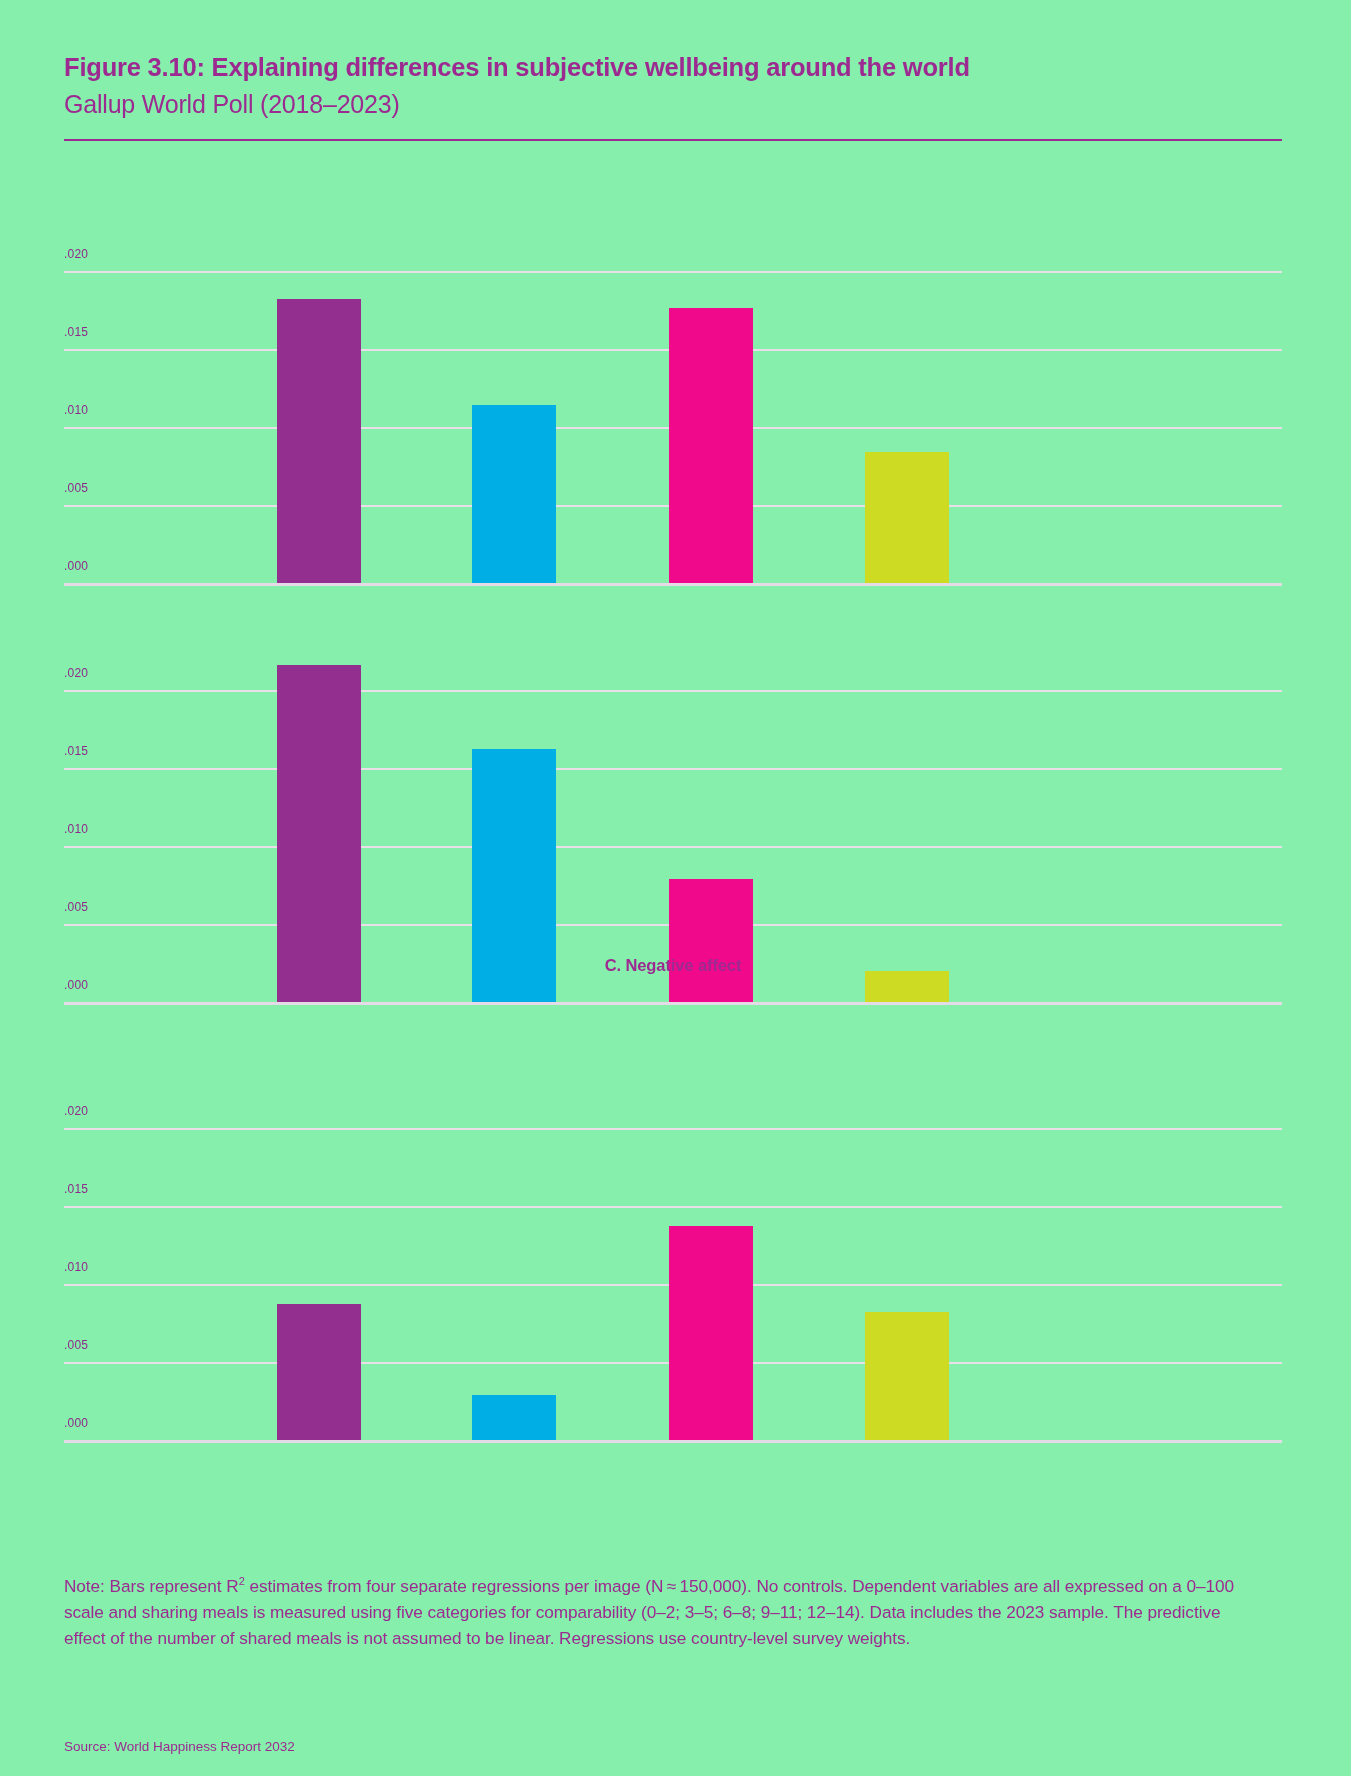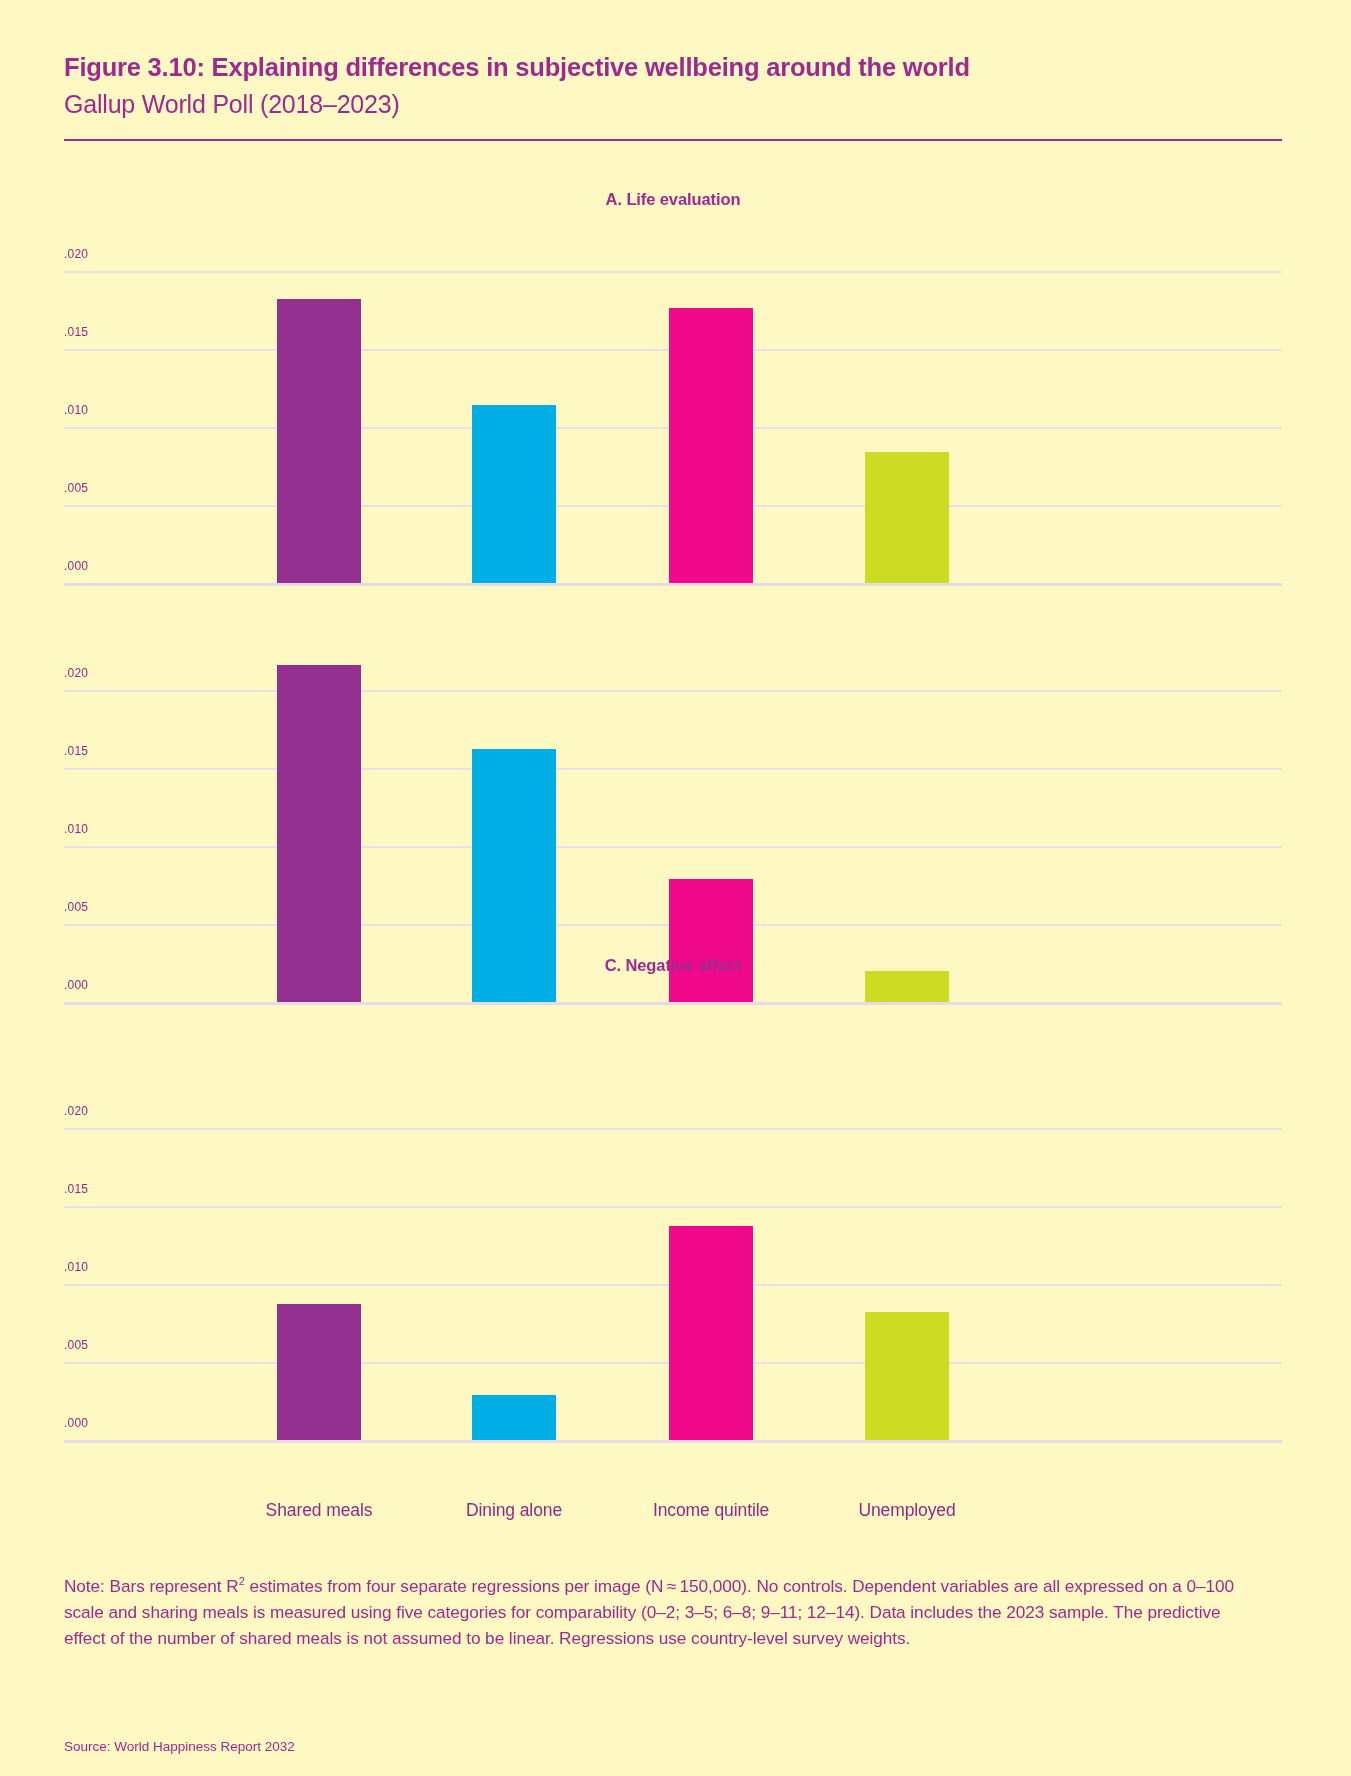--- a/index.html
+++ b/index.html
@@ -13,21 +13,21 @@
     font-family: "Liberation Sans", sans-serif;
     color: #8f2a8b;
     position: relative;
     overflow: hidden;
   }
   .page {
     position: absolute;
     left: 0; top: 0;
     width: 1351px;
     height: 1776px;
-    background: #fef9c3;
+    background: #86efac;
   }
 
   
   .header {
     position: absolute;
     left: 64px;
     top: 52px;
     width: 1216px;
   }
   .fig-title {
@@ -146,21 +146,20 @@
 <div class="page">
 
   <div class="header">
     <div class="fig-title">Figure 3.10: Explaining differences in subjective wellbeing around the world</div>
     <div class="fig-subtitle">Gallup World Poll (2018–2023)</div>
   </div>
   <div class="rule"></div>
 
   <div class="charts" id="charts">
       <div class="panel" style="top: 190px; height: 413px;">
-        <div class="panel-title" style="top: 0px;">A. Life evaluation</div>
         <div class="plot" style="top: 81px; height: 318px;">
           <div class="gridline" style="top: 0px;"></div>
           <div class="ytick" style="top: -24px;">.020</div>
           <div class="gridline" style="top: 78px;"></div>
           <div class="ytick" style="top: 54px;">.015</div>
           <div class="gridline" style="top: 156px;"></div>
           <div class="ytick" style="top: 132px;">.010</div>
           <div class="gridline" style="top: 234px;"></div>
           <div class="ytick" style="top: 210px;">.005</div>
           <div class="gridline base" style="top: 312px;"></div>
@@ -203,25 +202,19 @@
           <div class="gridline base" style="top: 312px;"></div>
           <div class="ytick" style="top: 288px;">.000</div>
           <div class="bar" style="background: rgb(147, 48, 143); width: 84px; left: 213px; height: 135.72px; bottom: 6px;"></div>
           <div class="bar" style="background: rgb(0, 174, 230); width: 84px; left: 408px; height: 45.24px; bottom: 6px;"></div>
           <div class="bar" style="background: rgb(240, 10, 139); width: 84px; left: 605px; height: 213.72px; bottom: 6px;"></div>
           <div class="bar" style="background: rgb(205, 219, 35); width: 84px; left: 801px; height: 127.92px; bottom: 6px;"></div>
         </div>
       </div>
     </div>
 
-  <div class="xlabels" id="xlabels" style="top:1500px;">
-      <div class="xlabel" style="left: 145px; width: 220px;">Shared meals</div>
-      <div class="xlabel" style="left: 340px; width: 220px;">Dining alone</div>
-      <div class="xlabel" style="left: 537px; width: 220px;">Income quintile</div>
-      <div class="xlabel" style="left: 733px; width: 220px;">Unemployed</div>
-    </div>
 
   <div class="note">
     <span>Note: Bars represent R</span><sup>2</sup><span> estimates from four separate regressions per image (N ≈ 150,000). No controls. Dependent variables are all expressed on a 0–100 scale and sharing meals is measured using five categories for comparability (0–2; 3–5; 6–8; 9–11; 12–14). Data includes the 2023 sample. The predictive effect of the number of shared meals is not assumed to be linear. Regressions use country-level survey weights.</span>
   </div>
   <div class="source">Source: World Happiness Report 2032</div>
 
 </div>
 
 </body></html>

